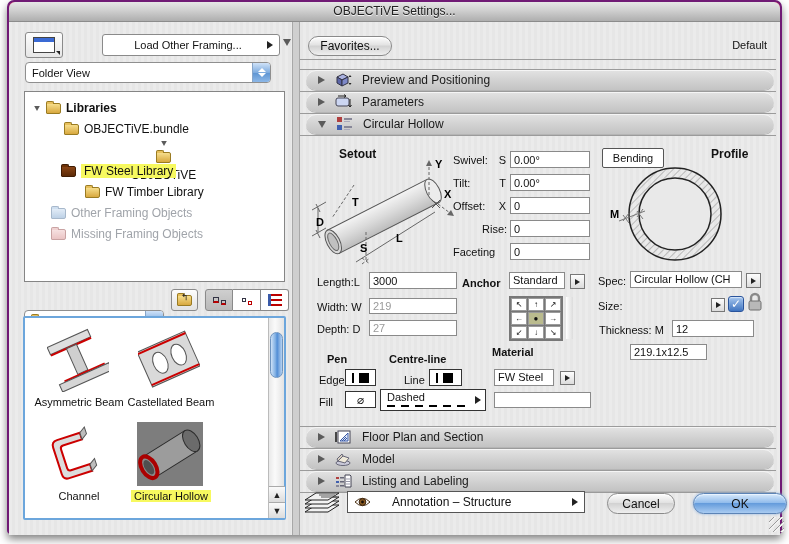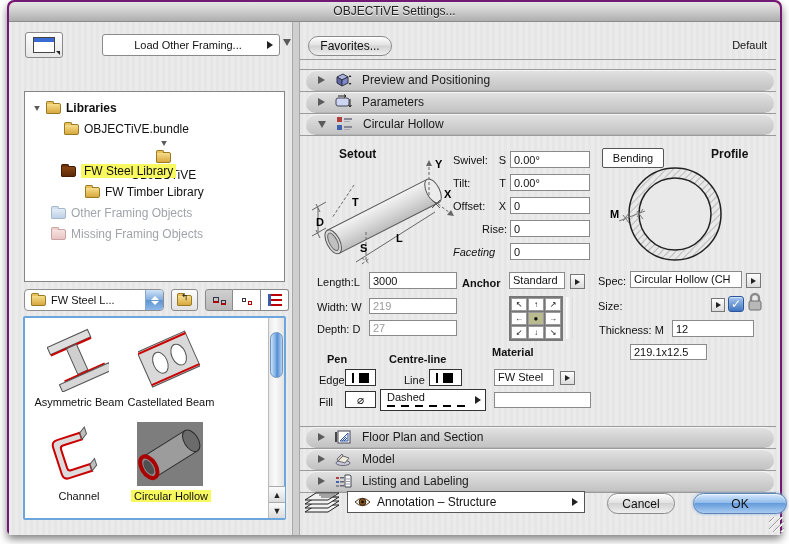--- a/index.html
+++ b/index.html
@@ -63,20 +63,27 @@
    <div class="abs btnw" style="left:16px;top:10px;width:38px;height:26px;justify-content:center;background:linear-gradient(#fdfdfd,#e6e6e6);">
      <span style="display:inline-block;width:22px;height:16px;border:1px solid #444;background:linear-gradient(#3a6ad4 0 4px,#fff 4px),repeating-linear-gradient(#fff 0 3px,#999 3px 4px);"></span>
      <span style="position:absolute;right:2px;bottom:2px;width:0;height:0;border-top:4px solid #222;border-left:4px solid transparent;"></span>
    </div>
    <div class="abs btnw" style="left:93px;top:12px;width:178px;height:22px;justify-content:space-between;">
      <span style="flex:1;text-align:center;">Load Other Framing...</span>
      <span class="tri-r"></span>
    </div>
    <span class="tri-s" style="position:absolute;left:274px;top:17px;"></span>
 
+   <div class="abs popup" style="left:16px;top:40px;width:246px;height:21px;">
+     <span>Folder View</span>
+     <span class="cap">
+            <i class="up"></i>
+            <i class="dn"></i>
+          </span>
+   </div>
 
    <div class="abs" style="left:15px;top:69px;width:261px;height:191px;background:#fff;border:1px solid #858585;">
      <div class="treerow" style="top:6px;padding-left:8px;font-weight:bold;">
        <span class="tri-s" style="transform:scale(.7);"></span>
        <span class="folder"></span>
        <span>Libraries</span>
      </div>
      <div class="treerow" style="top:27px;padding-left:39px;">
        <span class="folder"></span>
        <span>OBJECTiVE.bundle</span>
@@ -270,21 +277,21 @@
    <div class="lbl" style="left:444px;top:178px;width:53px;display:flex;justify-content:space-between;">
           <span>Offset:</span>
           <span>X</span>
         </div>
    <input class="field" style="left: 501px; top: 175px; width: 80px; height: 17px;" value="0">
    <div class="lbl" style="left:444px;top:201px;width:53px;display:flex;justify-content:space-between;margin-left:29px;">
           <span>Rise:</span>
           <span>Y</span>
         </div>
    <input class="field" style="left: 501px; top: 198px; width: 80px; height: 17px;" value="0">
-   <div class="lbl" style="left:444px;top:224px;font-style:italic;"><span>Faceting</span></div>
+   <div class="lbl" style="left:444px;top:224px;"><span>Faceting</span></div>
    <input class="field" style="left: 501px; top: 221px; width: 80px; height: 17px;" value="0">
 
    <div class="abs btnw" style="left:593px;top:126px;width:62px;height:20px;justify-content:center;border-color:#555;border-radius:2px;">
           <span>Bending</span>
         </div>
    <div class="lbl b" style="left:702px;top:125px;font-size:12px;">Profile</div>
    <svg class="abs" style="left:600px;top:133px;" width="132" height="118" viewBox="0 0 132 118">
      <defs>
        <pattern id="hatch" width="5" height="5" patternUnits="userSpaceOnUse" patternTransform="rotate(45)">
          <line x1="0" y1="0" x2="0" y2="5" stroke="#8a8a8a" stroke-width="1"></line>
@@ -414,21 +421,21 @@
 
    <svg class="abs" style="left:295px;top:469px;" width="37" height="23" viewBox="0 0 37 23">
      <g fill="#f2f2f2" stroke="#222">
        <polygon points="1,21 24,21 35,14 12,14"></polygon>
        <polygon points="1,17 24,17 35,10 12,10"></polygon>
        <polygon points="1,13 24,13 35,6 12,6"></polygon>
        <polygon points="1,9 24,9 35,2 12,2"></polygon>
      </g>
      <path d="M15,4 h16 M17,6 h16" stroke="#555"></path>
    </svg>
-   <div class="abs" style="left:338px;top:469px;width:238px;height:22px;background:#fff;border:1px solid #555;display:flex;align-items:center;gap:6px;padding:0 6px;font-size:12px;">
+   <div class="abs" style="left:338px;top:469px;width:238px;height:22px;background:#fff;border:1px solid #555;display:flex;align-items:center;gap:21px;padding:0 6px;font-size:12px;">
      <svg width="17" height="12" viewBox="0 0 17 12">
        <path d="M1,6 Q8.5,-1.5 16,6 Q8.5,13.5 1,6 Z" fill="#fff" stroke="#4a3115"></path>
        <circle cx="8.5" cy="6" r="3.4" fill="#8a5a20" stroke="#3a2410"></circle>
        <circle cx="8.5" cy="6" r="1.4" fill="#1a0f05"></circle>
      </svg>
      <span style="flex:1;">Annotation – Structure</span>
      <span class="tri-r"></span>
    </div>
    <div class="abs aqua" style="left:598px;top:471px;width:68px;height:21px;">
           <span>Cancel</span>

